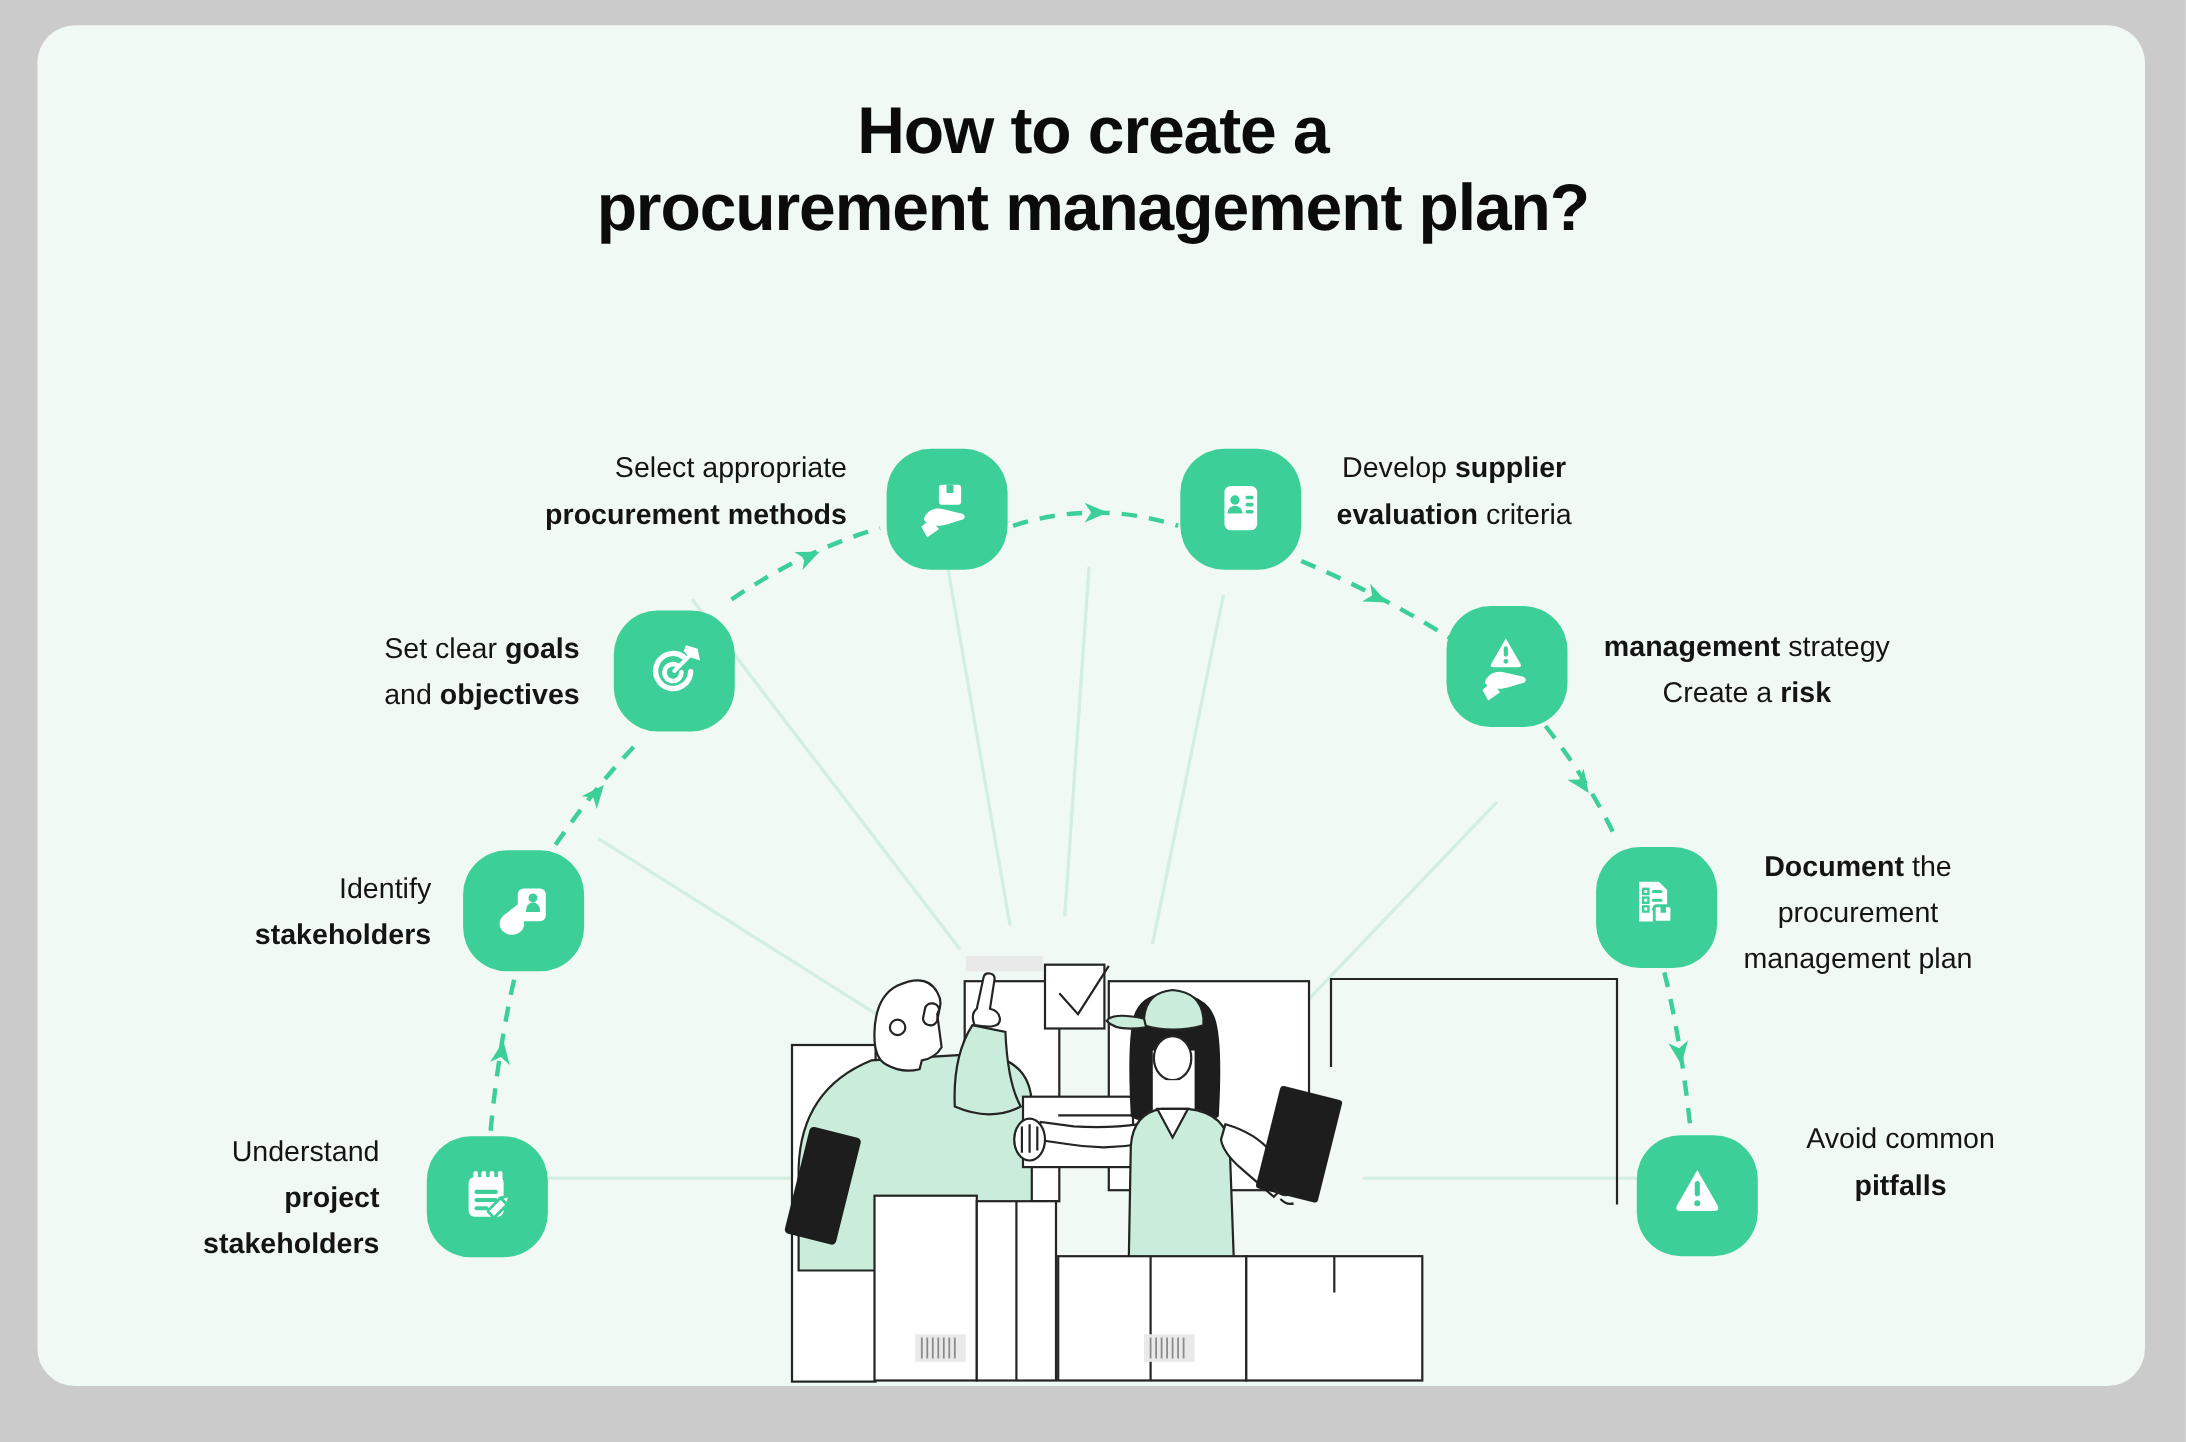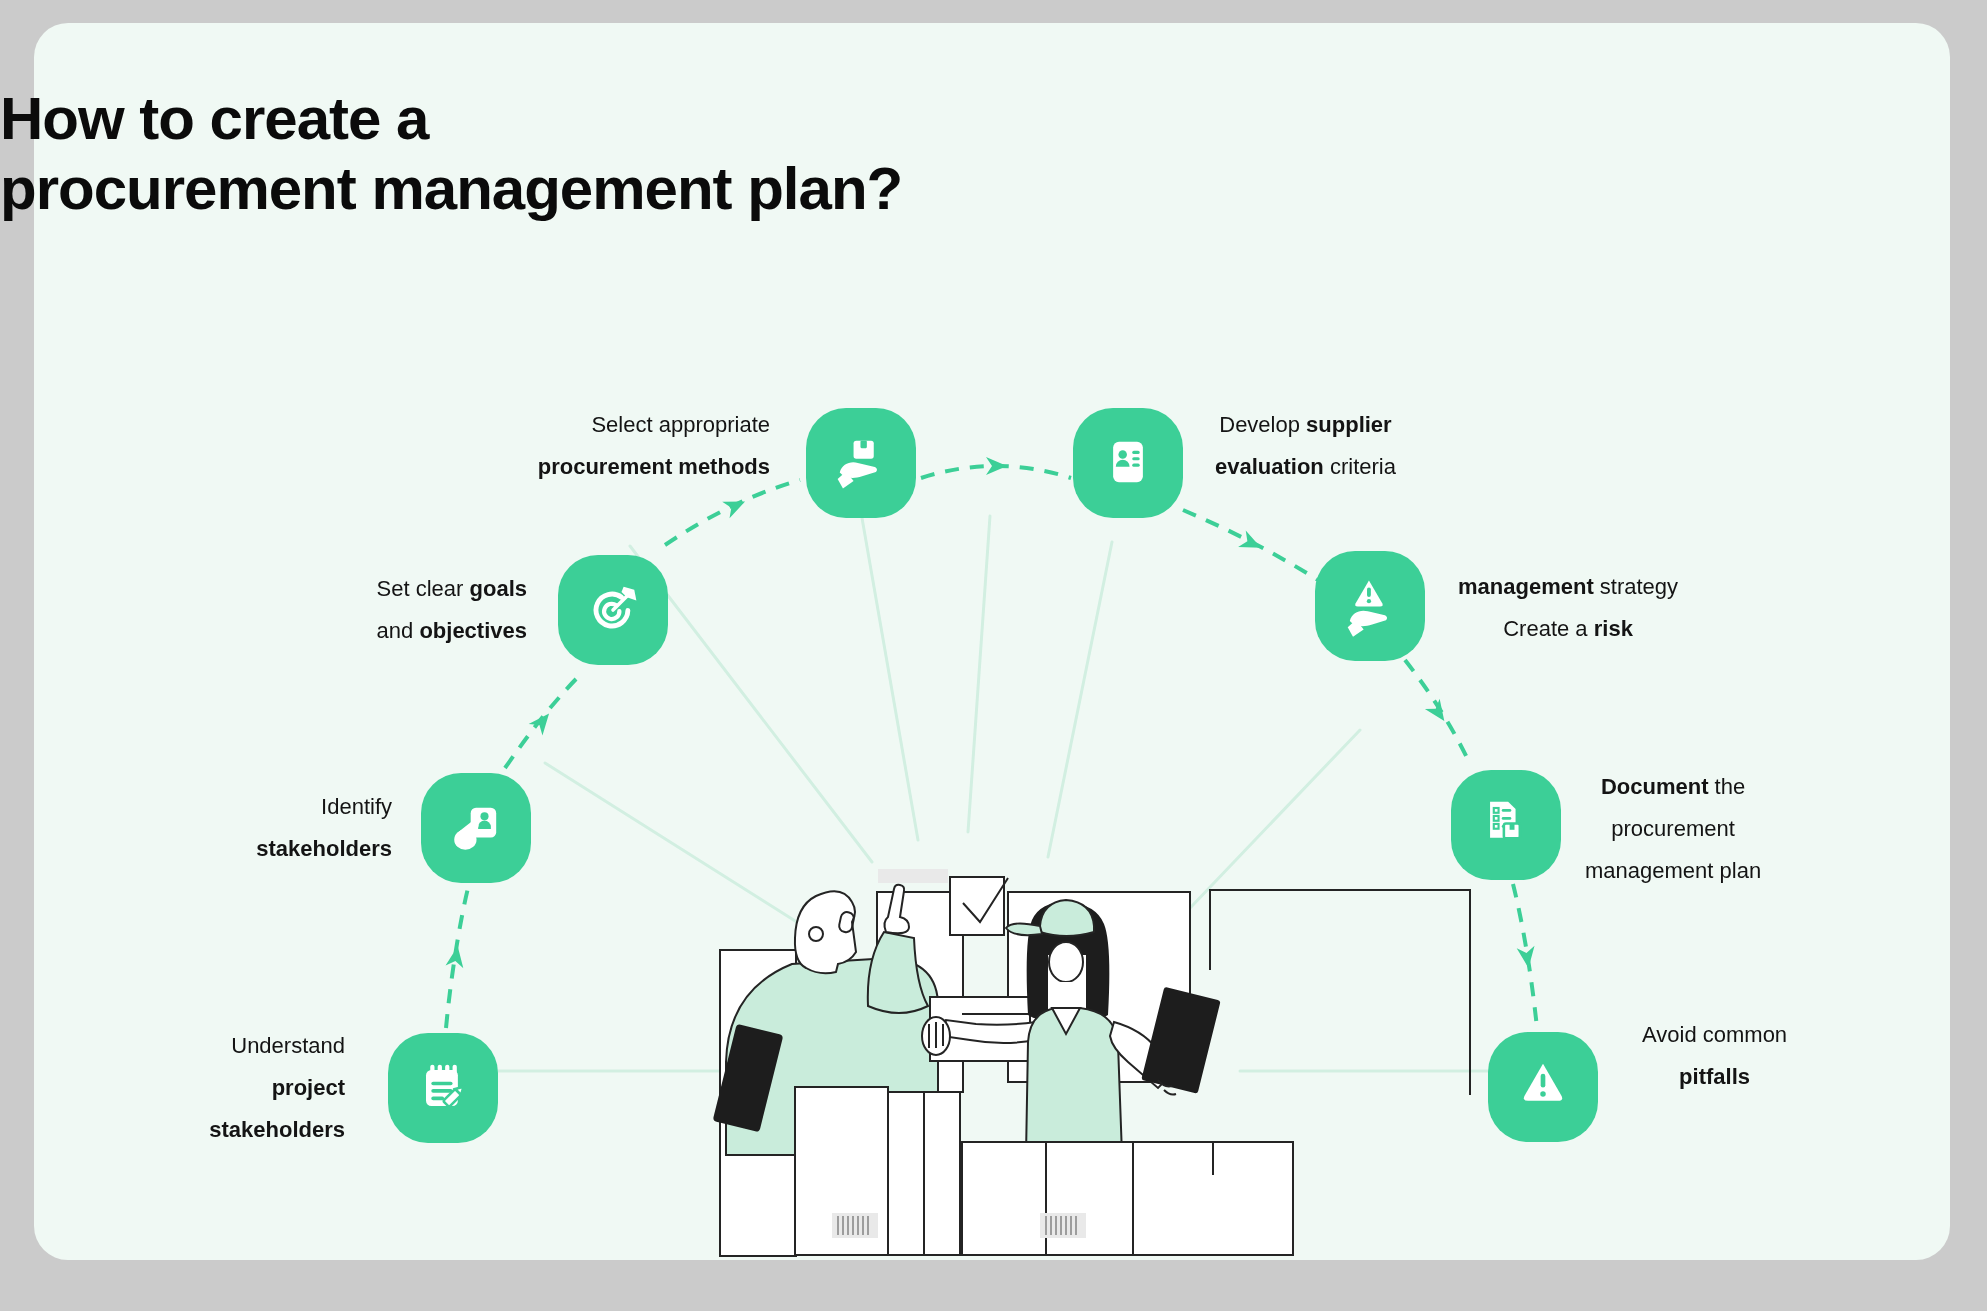--- a/index.html
+++ b/index.html
@@ -7,26 +7,26 @@
     width:1987px;height:1311px;position:relative;overflow:hidden;
     background:var(--page-bg,#cbcbcb);
     font-family:"Liberation Sans", sans-serif;
   }
   .card{
     position:absolute;left:34px;top:23px;width:1916px;height:1237px;
     background:var(--card-bg,#f0f9f4);border-radius:34px;
   }
   .overlay{position:absolute;left:0;top:0;width:1987px;height:1311px;pointer-events:none}
   .title{
-    position:absolute;top:84px;left:0;width:100%;
+    position:absolute;top:84px;left:0;width:100%;text-align:center;
     font-size:60px;font-weight:700;line-height:70px;letter-spacing:-1px;
     color:#0b0b0b;
   }
   .label{
-    position:absolute;font-size:22px;line-height:42px;color:var(--text,#141414);
+    position:absolute;font-size:26px;line-height:42px;color:var(--text,#141414);
     white-space:nowrap;
   }
   .label .b{font-weight:700}
   .label.right{text-align:right}
   .label.left{text-align:center}
   .s1{right:1642px;top:1025px}
   .s2{right:1595px;top:786px}
   .s3{right:1460px;top:568px}
   .s4{right:1217px;top:404px}
   .s5{left:1215px;top:404px}

